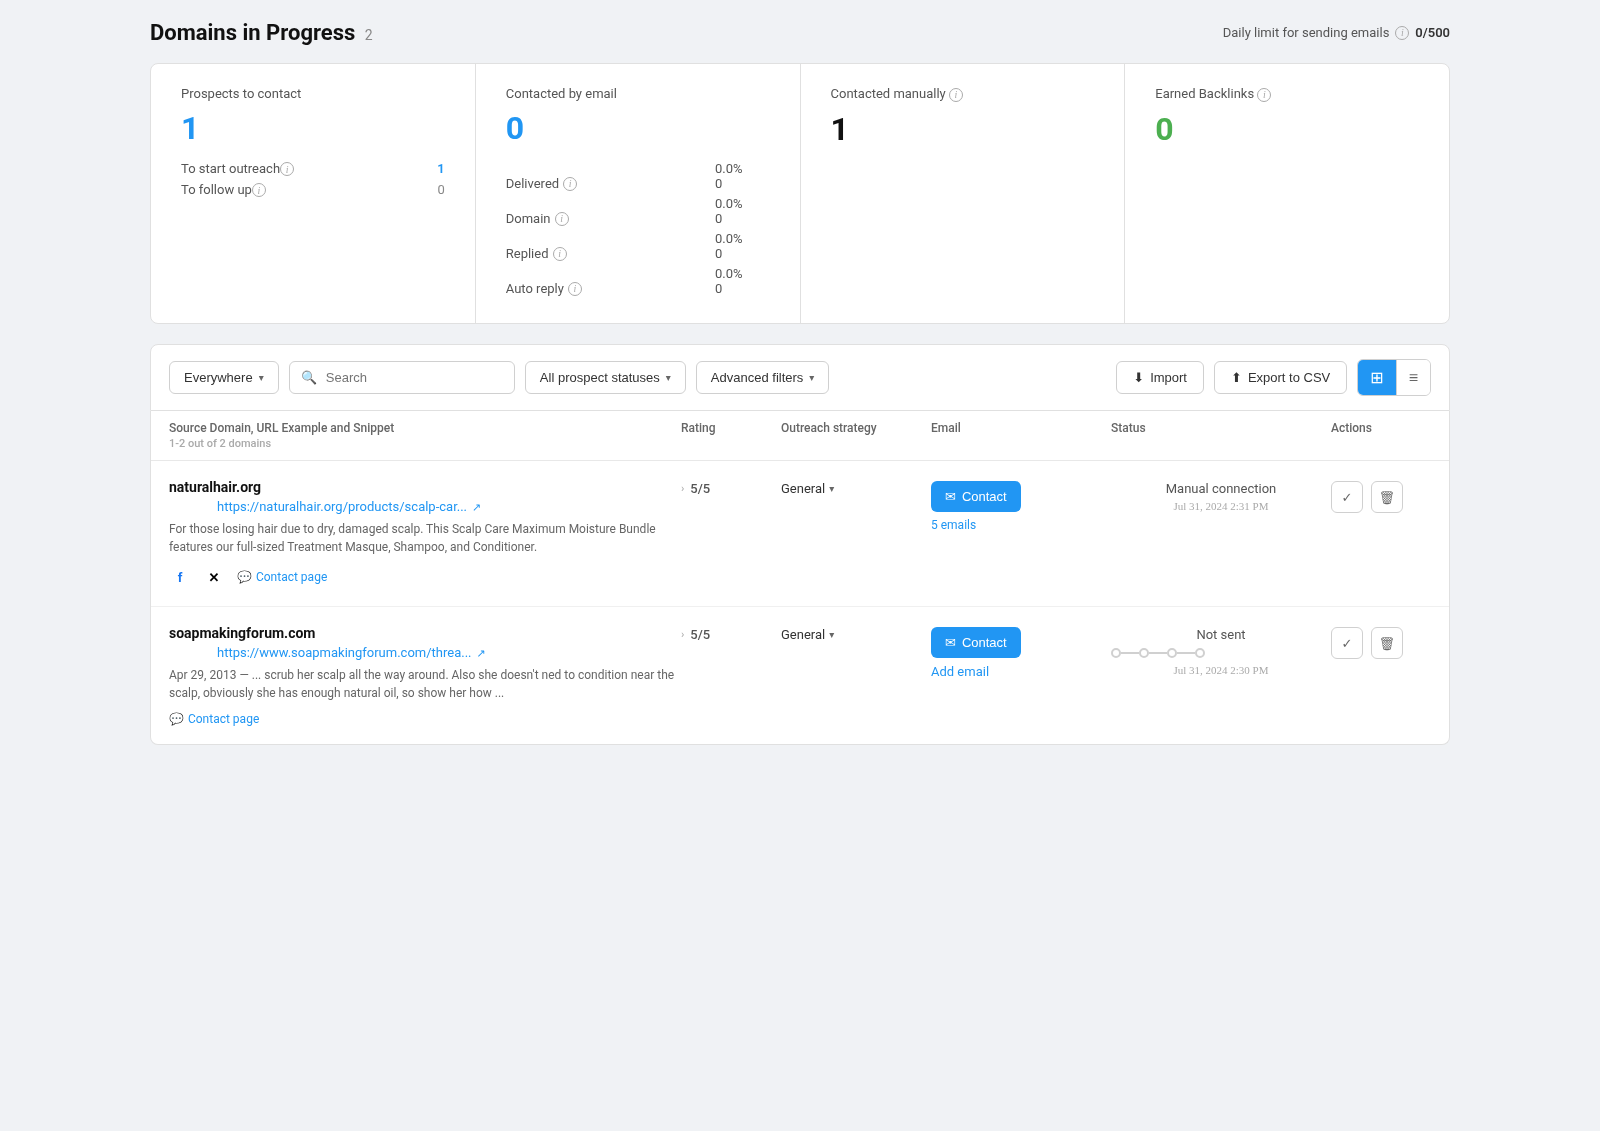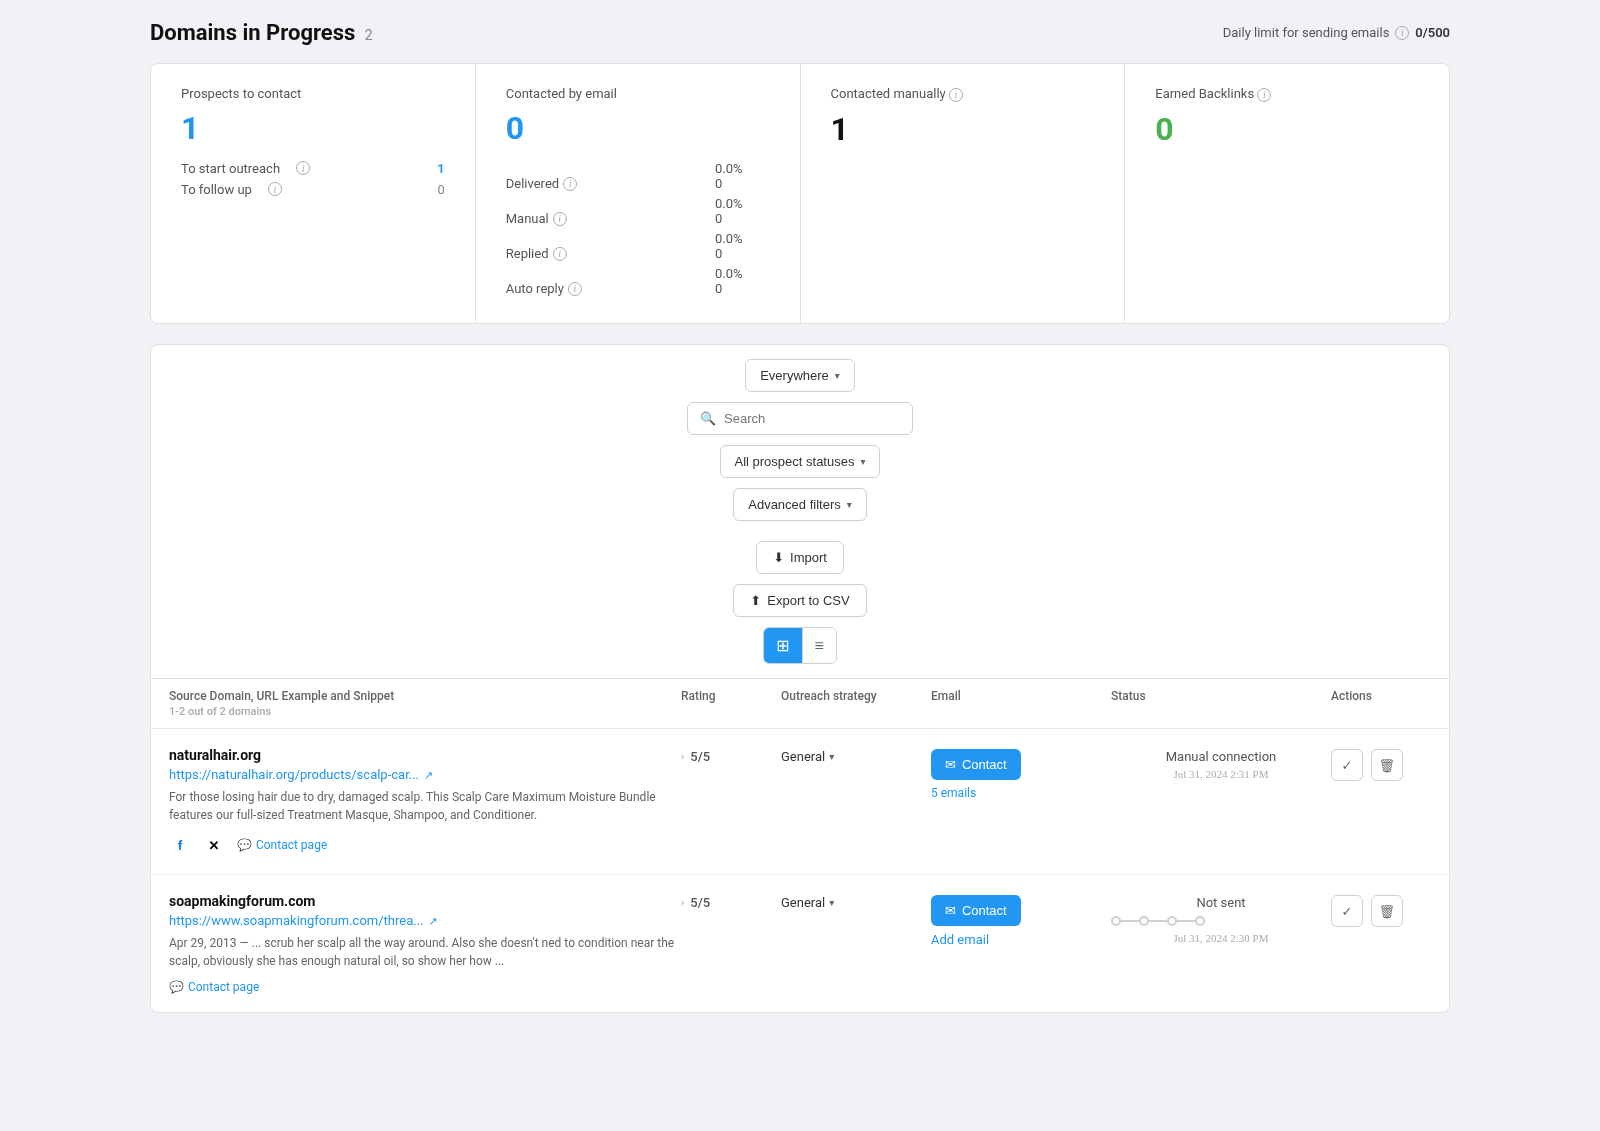--- a/index.html
+++ b/index.html
@@ -87,21 +87,21 @@
     .stats-big-number.green { color: #4caf50; }
     .stats-big-number.black { color: #111; }
     .stats-row {
       display: flex;
       justify-content: space-between;
       align-items: center;
       margin-bottom: 6px;
       font-size: 13px;
       color: #555;
     }
-    .stats-row-label { display: flex; align-items: flex-start; gap: 16px; }
+    .stats-row-label { display: flex; align-items: flex-end; gap: 0; }
     .stats-row-value { color: #2196f3; font-weight: 600; }
     .stats-row-value.gray { color: #888; font-weight: 400; }
     .stats-email-row {
       display: flex;
       justify-content: space-between;
       font-size: 13px;
       color: #555;
       margin-bottom: 5px;
       align-items: flex-end;
     }
@@ -111,21 +111,20 @@
     
     .filters-bar {
       background: #fff;
       border: 1px solid #e0e0e0;
       border-radius: 8px 8px 0 0;
       padding: 14px 18px;
       display: flex;
       align-items: center;
       gap: 10px;
       margin-bottom: 0;
-      flex-direction: column;
     }
     .filter-btn {
       display: flex;
       align-items: center;
       gap: 6px;
       border: 1px solid #d0d0d0;
       border-radius: 6px;
       padding: 8px 14px;
       background: #fff;
       cursor: pointer;
@@ -223,20 +222,21 @@
       font-size: 14px;
       margin-bottom: 4px;
     }
     .domain-url {
       color: #2196f3;
       font-size: 13px;
       margin-bottom: 6px;
       display: flex;
       align-items: flex-end;
       gap: 5px;
+      margin-left: 48px;
     }
     .domain-url a {
       color: #2196f3;
       text-decoration: none;
     }
     .domain-snippet {
       font-size: 12px;
       color: #666;
       line-height: 1.5;
       margin-bottom: 10px;
@@ -418,21 +418,21 @@
           <span>Delivered</span>
           <span class="info-icon">i</span>
         </span>
         <span>
           <span class="stats-pct">0.0%</span>
           <span>0</span>
         </span>
       </div>
       <div class="stats-email-row">
         <span>
-          <span>Manual</span>
+          <span>Domain</span>
           <span class="info-icon">i</span>
         </span>
         <span>
           <span class="stats-pct">0.0%</span>
           <span>0</span>
         </span>
       </div>
       <div class="stats-email-row">
         <span>
           <span>Replied</span>

